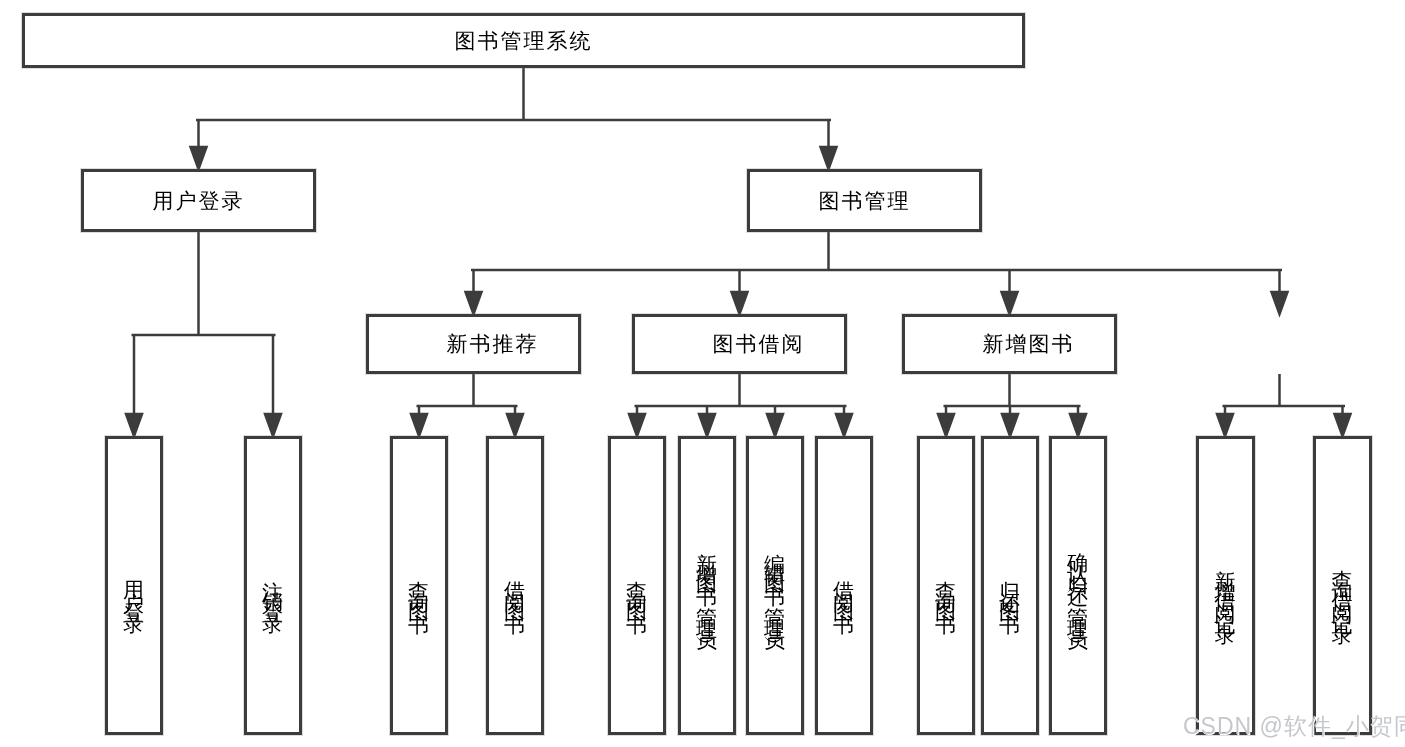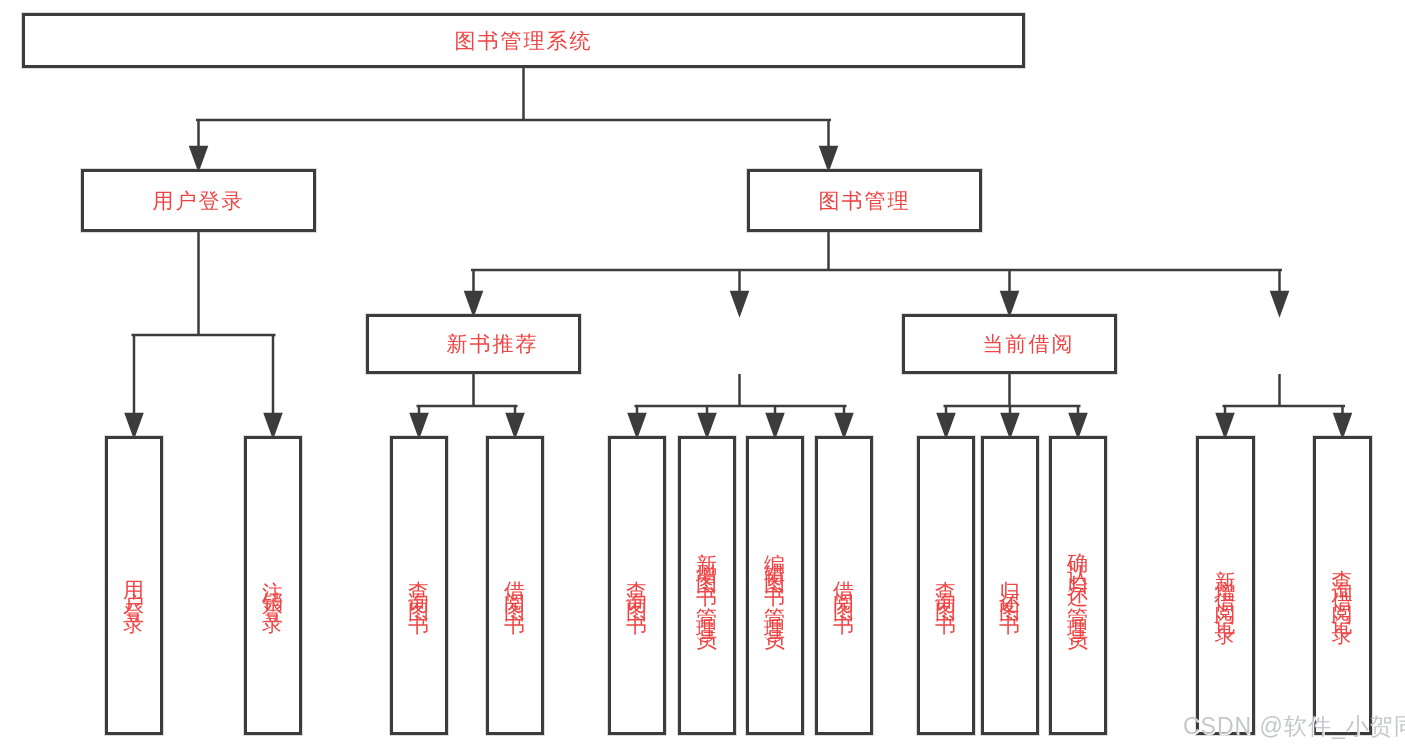--- a/index.html
+++ b/index.html
@@ -23,21 +23,21 @@
     border: 3px solid #3c3c3c;
     background: #ffffff;
     display: flex;
     align-items: center;
     justify-content: center;
     box-shadow: 0 0 0 1px rgba(120,120,120,0.25);
   }
   .node span {
     font-size: 21px;
     letter-spacing: 2px;
-    color: #ef4444;
+    color: #000000;
     white-space: nowrap;
   }
   .root  { left: 22px;  top: 13px;  width: 1003px; height: 55px; }
   .lvl2  { top: 169px; width: 235px; height: 63px; }
   .lvl3  { top: 314px; width: 215px; height: 60px; padding-left: 38px; }
   .leaf  { top: 436px; width: 58px;  height: 299px; }
   .leaf span {
     writing-mode: vertical-rl;
     text-orientation: mixed;
     font-size: 21px;
@@ -143,22 +143,25 @@
   <div class="node lvl2" style="left:81px;">
     <span>用户登录</span>
   </div>
   <div class="node lvl2" style="left:747px;">
     <span>图书管理</span>
   </div>
 
   <div class="node lvl3" style="left:366px;">
     <span>新书推荐</span>
   </div>
+  <div class="node lvl3" style="left:632px;">
+    <span>图书借阅</span>
+  </div>
   <div class="node lvl3" style="left:902px;">
-    <span>当前借阅</span>
+    <span>新增图书</span>
   </div>
 
   <div class="node leaf" style="left:105px;">
     <span>用户登录</span>
   </div>
   <div class="node leaf" style="left:244px;">
     <span>注销登录</span>
   </div>
   <div class="node leaf" style="left:390px;">
     <span>查询图书</span>

